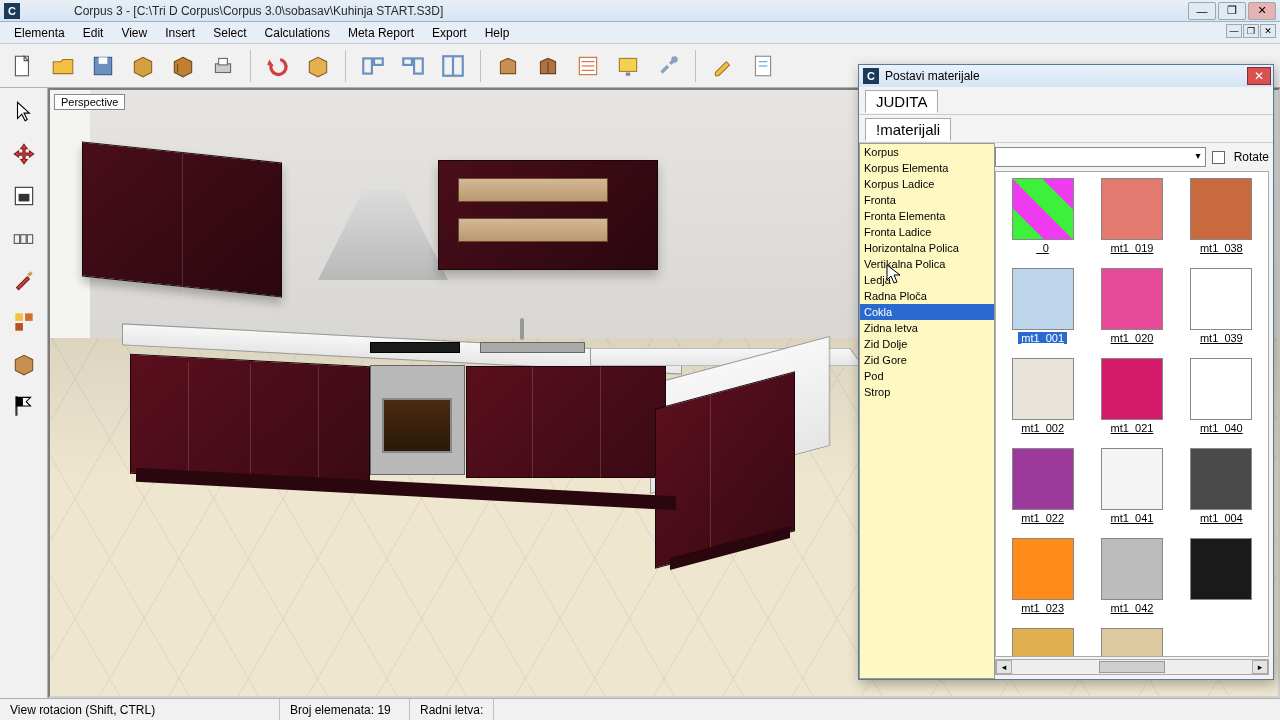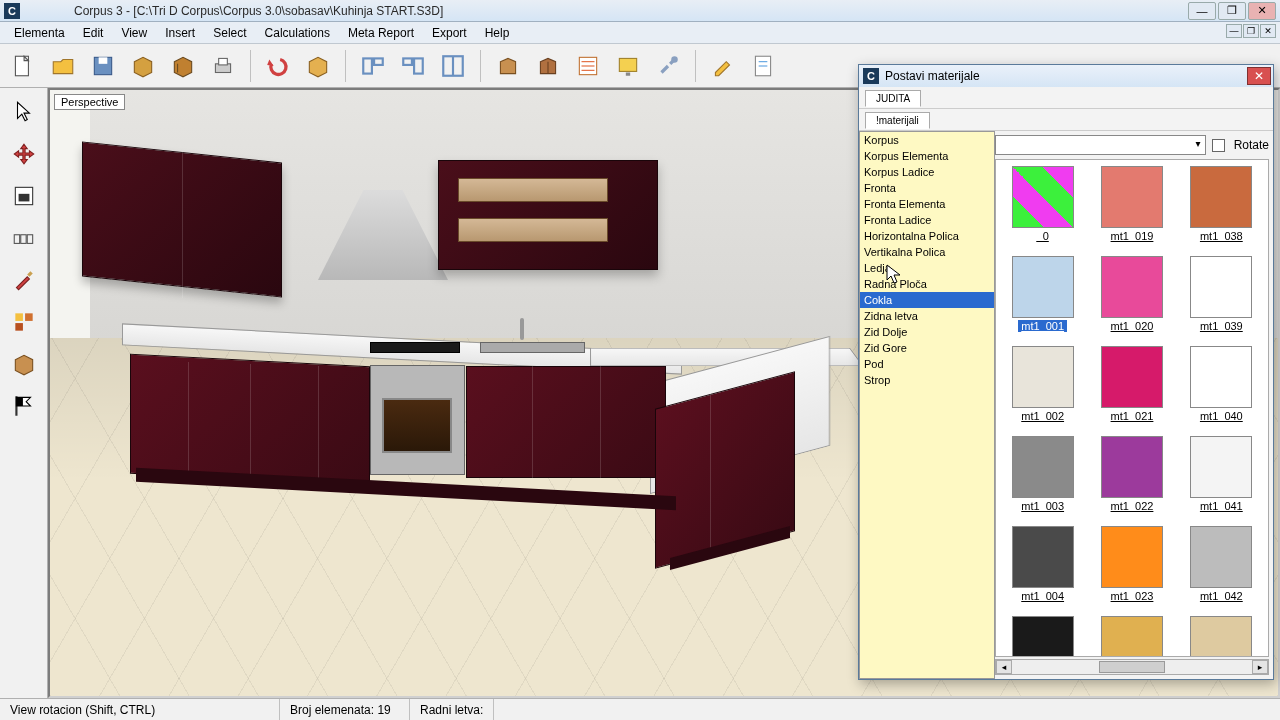--- a/index.html
+++ b/index.html
@@ -53,21 +53,21 @@
 
 .statusbar { position: absolute; bottom: 0; left: 0; right: 0; height: 22px; background: #f1f1f1; border-top: 1px solid #b0b0b0; display: flex; align-items: center; }
 .statusbar .cell { padding: 0 10px; border-right: 1px solid #c0c0c0; height: 100%; display: flex; align-items: center; }
 
 
 .dialog { position:absolute; left:858px; top:64px; width:416px; height:616px; background:#f3f3f3; border:1px solid #5a7a9a; box-shadow:2px 4px 12px rgba(0,0,0,.3); display:flex; flex-direction:column; }
 .dlg-title { height:22px; background:linear-gradient(to bottom,#eaf1fa,#d5e5f5); display:flex; align-items:center; padding-left:4px; }
 .dlg-title .app-icon { width:16px; height:16px; background:#1a3a5a; color:#fff; font-weight:bold; font-size:11px; display:flex; align-items:center; justify-content:center; margin-right:6px;}
 .dlg-close { width:24px; height:18px; margin-left:auto; margin-right:2px; background:#d85050; border:1px solid #803030; color:#fff; display:flex; align-items:center; justify-content:center; font-size:12px; cursor:pointer;}
 .dlg-sheet { padding:2px 6px; }
-.sheet-tab { display:inline-block; padding:2px 10px; background:#fff; border:1px solid #aaa; border-bottom:1px solid #fff; position:relative; top:1px; font-size:10px;}
+.sheet-tab { display:inline-block; padding:2px 10px; background:#fff; border:1px solid #aaa; border-bottom:1px solid #fff; position:relative; top:1px; font-size:15px;}
 .dlg-body { flex:1; display:flex; border-top:1px solid #ccc; overflow:hidden;}
 .parts { width:136px; border:1px solid #999; background:#fef9c3; overflow:auto;}
 .parts .part { padding:2px 4px; white-space:nowrap; cursor:pointer; font-size:11px;}
 .parts .part.selected { background:#2a6acf; color:#fff; }
 .mat-panel { flex:1; margin:4px 4px 4px 0; display:flex; flex-direction:column; }
 .mat-head { display:flex; align-items:center; gap:6px; margin-bottom:4px;}
 .mat-select { flex:1; height:20px; border:1px solid #888; background:#fff; position:relative;}
 .mat-select::after{content:"▾"; position:absolute; right:4px; top:2px; font-size:10px;}
 .rotate-check { width:13px; height:13px; border:1px solid #666; background:#fff; margin-right:3px;}
 .swatch-scroll { flex:1; border:1px solid #aaa; background:#fff; overflow:auto; padding:6px; position:relative;}
@@ -396,24 +396,20 @@
             </div>
             <div class="sw">
               <div class="box" style="background: rgb(214, 26, 106);"></div>
               <div class="lbl">mt1_021</div>
             </div>
             <div class="sw">
               <div class="box" style="background: rgb(255, 255, 255);"></div>
               <div class="lbl">mt1_040</div>
             </div>
             <div class="sw">
-              <div class="box" style="background: rgb(138, 138, 138);"></div>
-              <div class="lbl">mt1_003</div>
-            </div>
-            <div class="sw">
               <div class="box" style="background: rgb(156, 58, 156);"></div>
               <div class="lbl">mt1_022</div>
             </div>
             <div class="sw">
               <div class="box" style="background: rgb(244, 244, 244);"></div>
               <div class="lbl">mt1_041</div>
             </div>
             <div class="sw">
               <div class="box" style="background: rgb(74, 74, 74);"></div>
               <div class="lbl">mt1_004</div>

